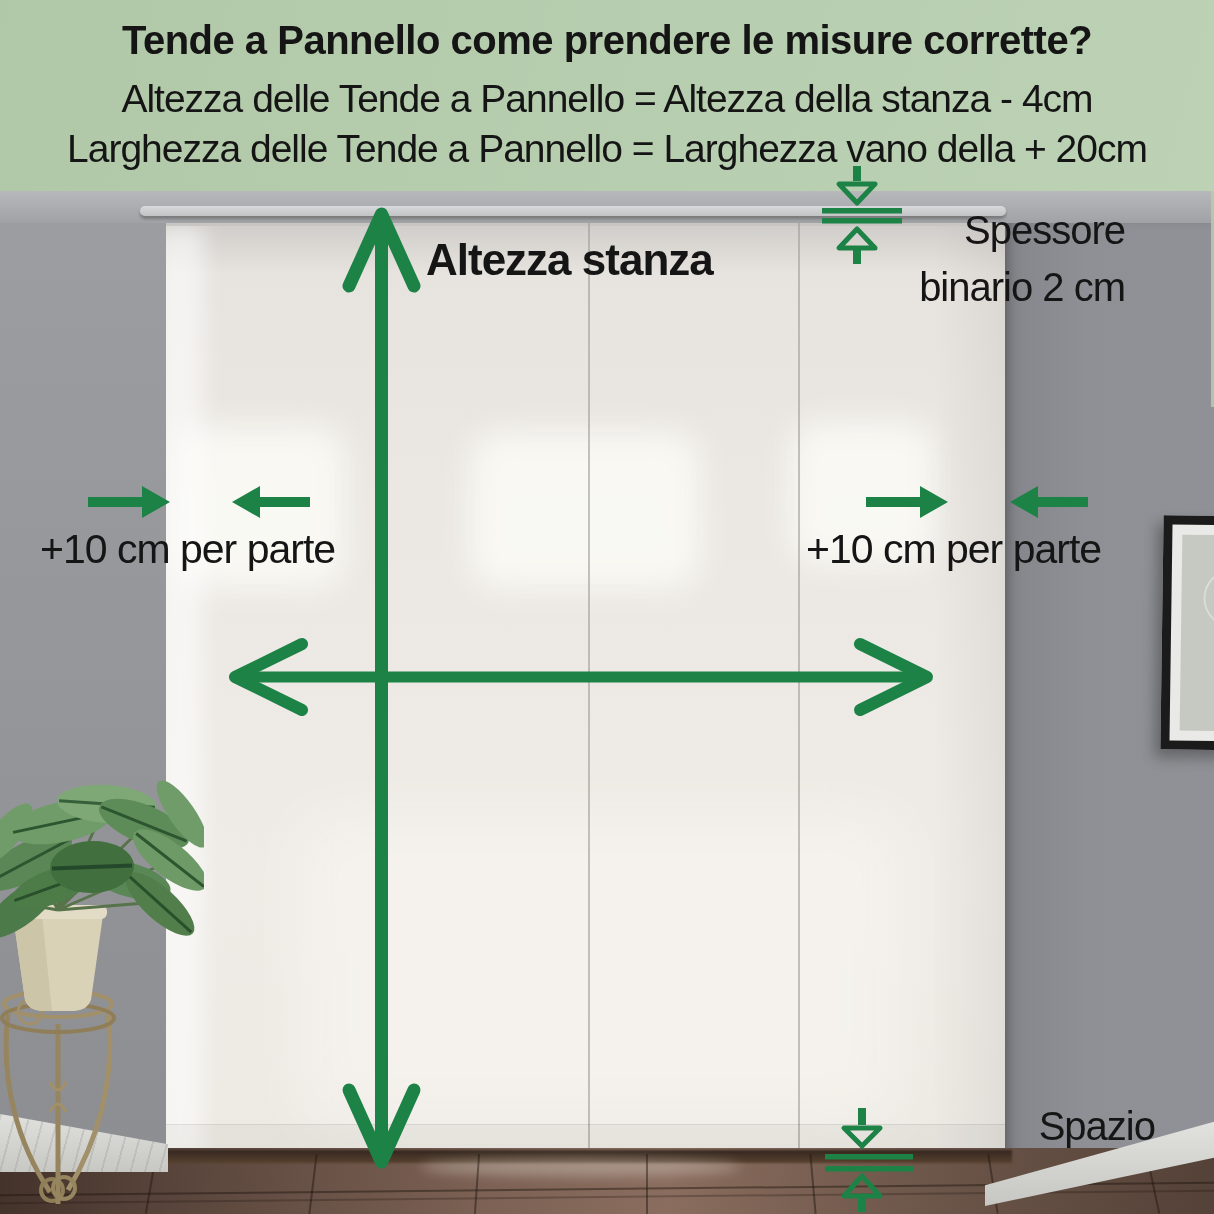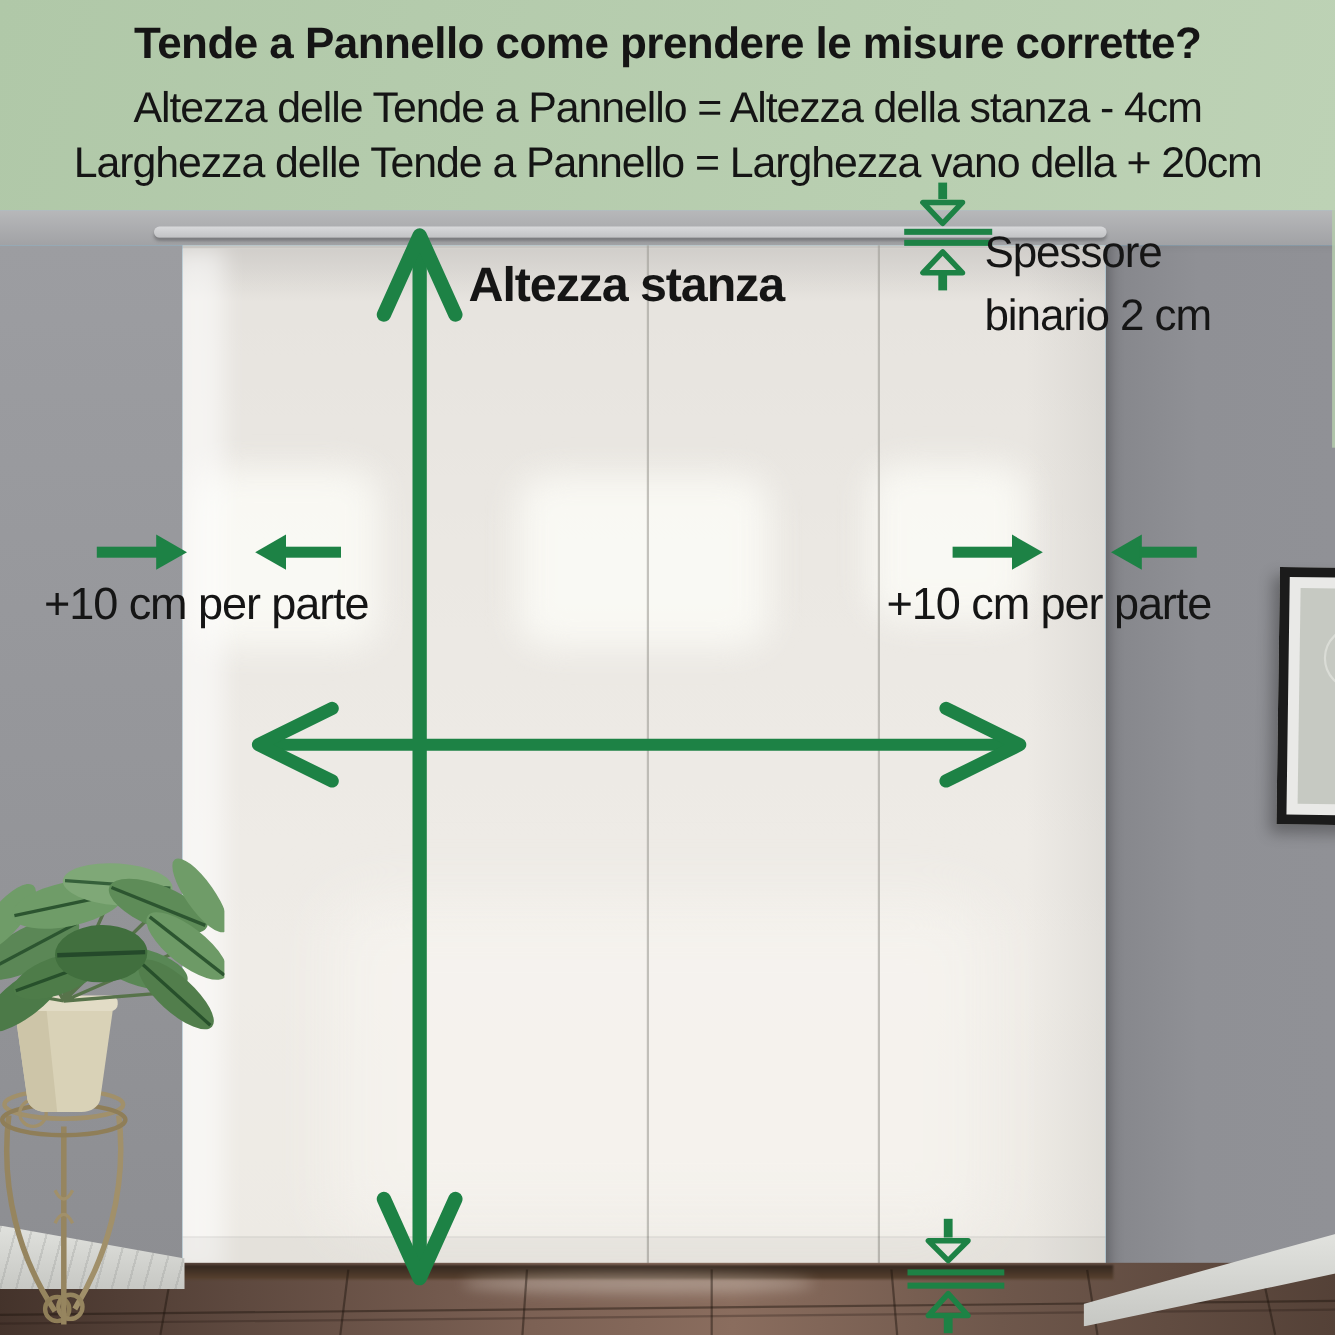--- a/index.html
+++ b/index.html
@@ -3,21 +3,21 @@
 <meta charset="utf-8">
 <style>
   :root{
     --accent:#1d8245;
     --header-bg1:#b0c8a8;
     --header-bg2:#bdd2b5;
     --ink:#151515;
   }
   *{box-sizing:border-box;margin:0;padding:0}
   body{background:#555;font-family:"Liberation Sans","DejaVu Sans",sans-serif;color:var(--ink)}
-  .stage{position:relative;width:1214px;height:1214px;margin:0 auto;overflow:hidden;background:#7dd3fc}
+  .stage{position:relative;width:1214px;height:1214px;margin:0 auto;overflow:hidden;background:#0f766e}
 
   
   .header{position:absolute;left:0;top:0;width:1214px;height:191px;
     background:linear-gradient(105deg,var(--header-bg1),var(--header-bg2));
     text-align:center;padding-top:14px;z-index:30}
   .title{font-size:40px;font-weight:700;letter-spacing:-.5px;line-height:52px}
   .formula{font-size:39px;font-weight:400;letter-spacing:-1px;line-height:50px;margin-top:8px}
   .formula+.formula{margin-top:0}
 
   
@@ -81,21 +81,21 @@
     background:#e9e9e7;border:9px solid #1b1b1b;transform:rotate(.8deg);
     box-shadow:-6px 8px 14px rgba(0,0,0,.3);z-index:3}
   .art{position:absolute;inset:10px;background:#c6c9c2;overflow:hidden}
   .art-circle{position:absolute;right:-26px;top:34px;width:58px;height:58px;border:2px solid #dadcd6;border-radius:50%}
 
   
   .anno{position:absolute;z-index:40;color:var(--ink)}
   .lbl{white-space:nowrap}
   .lbl-bold{font-size:44px;font-weight:700;letter-spacing:-1px}
   .lbl-reg{font-size:41px;font-weight:400;letter-spacing:-1px}
-  .lbl-stack{font-size:40px;font-weight:400;letter-spacing:-1px;line-height:57px;text-align:left}
+  .lbl-stack{font-size:40px;font-weight:400;letter-spacing:-1px;line-height:57px;text-align:right}
   svg.arrow{display:block;overflow:visible}
   .stroke{stroke:var(--accent);fill:none;stroke-linecap:round;stroke-linejoin:round}
   .fill{fill:var(--accent)}
 </style>
 </head>
 <body>
 
 <div class="stage">
 
   <div class="ceiling"></div>
@@ -255,15 +255,16 @@
   </svg>
 
   <div class="anno lbl lbl-bold" style="left:426px;top:235px;position:absolute">Altezza stanza</div>
   <div class="anno lbl lbl-reg" style="left:40px;top:526px;position:absolute">+10 cm per parte</div>
   <div class="anno lbl lbl-reg" style="left:806px;top:526px;position:absolute">+10 cm per parte</div>
   <div class="anno lbl-stack" style="left:895px;top:202px;width:230px;position:absolute">
     <div>Spessore</div>
     <div>binario 2 cm</div>
   </div>
   <div class="anno lbl-stack" style="left:915px;top:1098px;width:240px;position:absolute">
+    <div>Spazio</div>
   </div>
 
 </div>
 
 </body></html>

